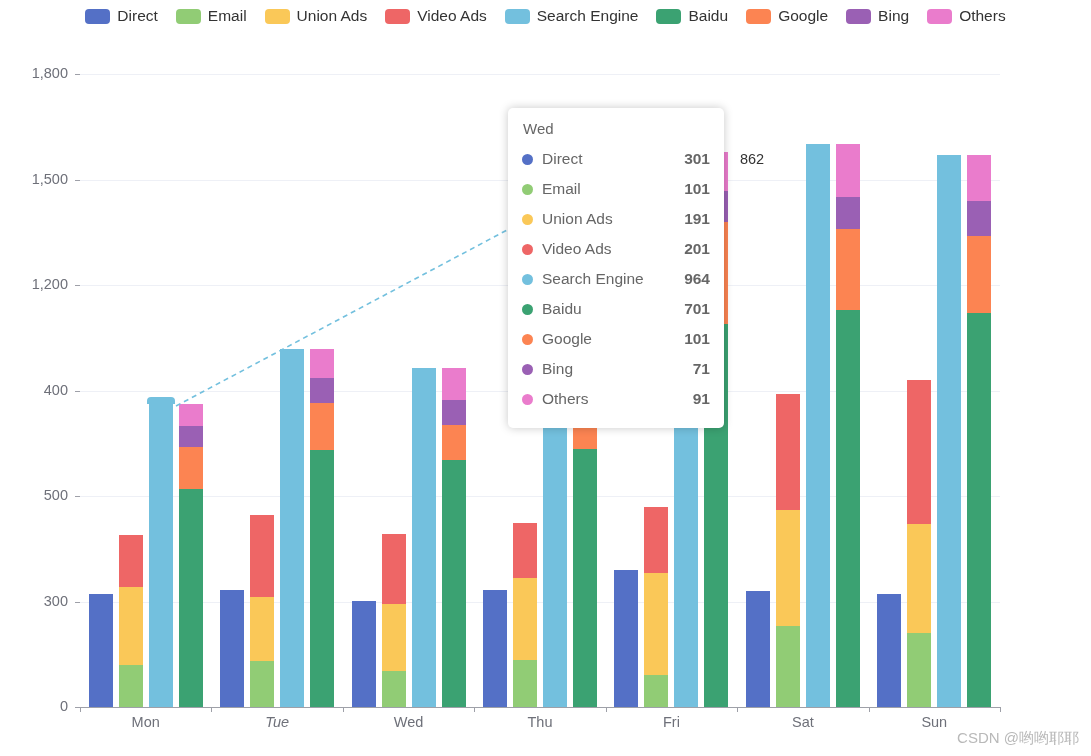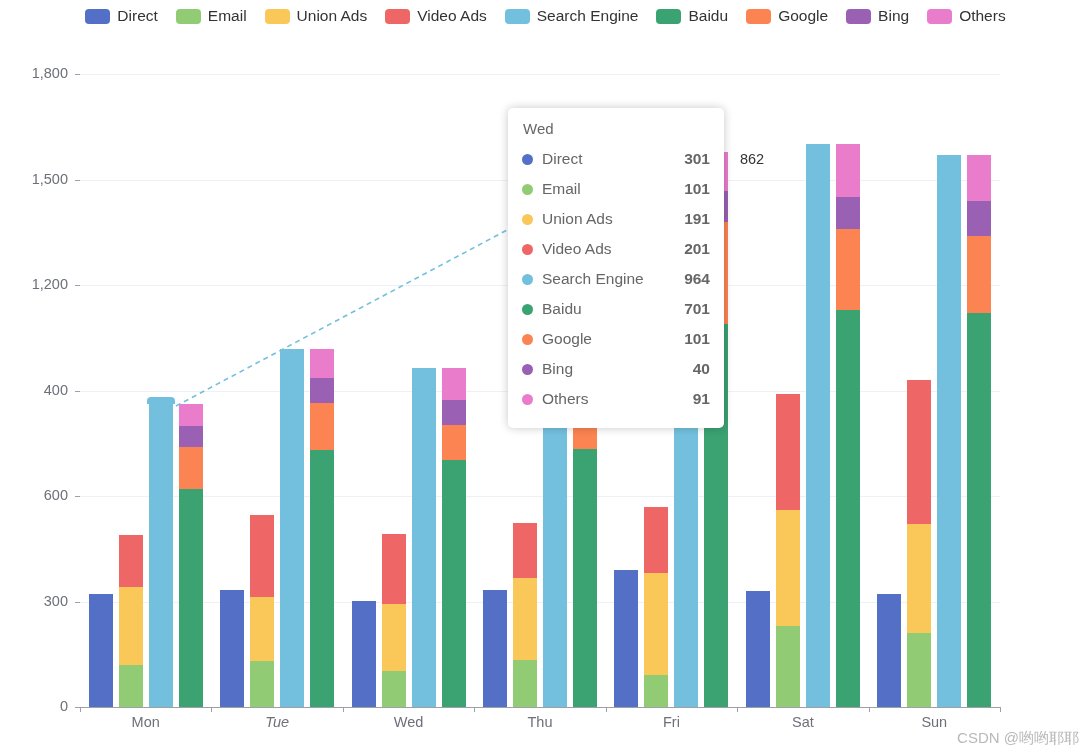--- a/index.html
+++ b/index.html
@@ -132,21 +132,21 @@
         <span class="legend-label">Others</span>
       </div>
     </div>
 
   <div id="y-axis">
       <div class="ytick-mark" style="left: 75px; top: 707px;"></div>
       <div class="ylabel" style="right: auto; left: 0px; width: 68px; top: 698px;">0</div>
       <div class="ytick-mark" style="left: 75px; top: 601.5px;"></div>
       <div class="ylabel" style="right: auto; left: 0px; width: 68px; top: 592.5px;">300</div>
       <div class="ytick-mark" style="left: 75px; top: 496px;"></div>
-      <div class="ylabel" style="right: auto; left: 0px; width: 68px; top: 487px;">600</div>
+      <div class="ylabel" style="right: auto; left: 0px; width: 68px; top: 487px;">500</div>
       <div class="ytick-mark" style="left: 75px; top: 390.5px;"></div>
       <div class="ylabel" style="right: auto; left: 0px; width: 68px; top: 381.5px;">400</div>
       <div class="ytick-mark" style="left: 75px; top: 285px;"></div>
       <div class="ylabel" style="right: auto; left: 0px; width: 68px; top: 276px;">1,200</div>
       <div class="ytick-mark" style="left: 75px; top: 179.5px;"></div>
       <div class="ylabel" style="right: auto; left: 0px; width: 68px; top: 170.5px;">1,500</div>
       <div class="ytick-mark" style="left: 75px; top: 74px;"></div>
       <div class="ylabel" style="right: auto; left: 0px; width: 68px; top: 65px;">1,800</div>
     </div>
 
@@ -330,21 +330,21 @@
           <span class="tt-val">701</span>
         </div>
         <div class="tt-row">
           <span class="tt-dot" style="background: rgb(252, 132, 82);"></span>
           <span class="tt-name">Google</span>
           <span class="tt-val">101</span>
         </div>
         <div class="tt-row">
           <span class="tt-dot" style="background: rgb(154, 96, 180);"></span>
           <span class="tt-name">Bing</span>
-          <span class="tt-val">40</span>
+          <span class="tt-val">71</span>
         </div>
         <div class="tt-row">
           <span class="tt-dot" style="background: rgb(234, 124, 204);"></span>
           <span class="tt-name">Others</span>
           <span class="tt-val">91</span>
         </div>
       </div>
   </div>
 
   <div id="watermark">CSDN @哟哟耶耶</div>

